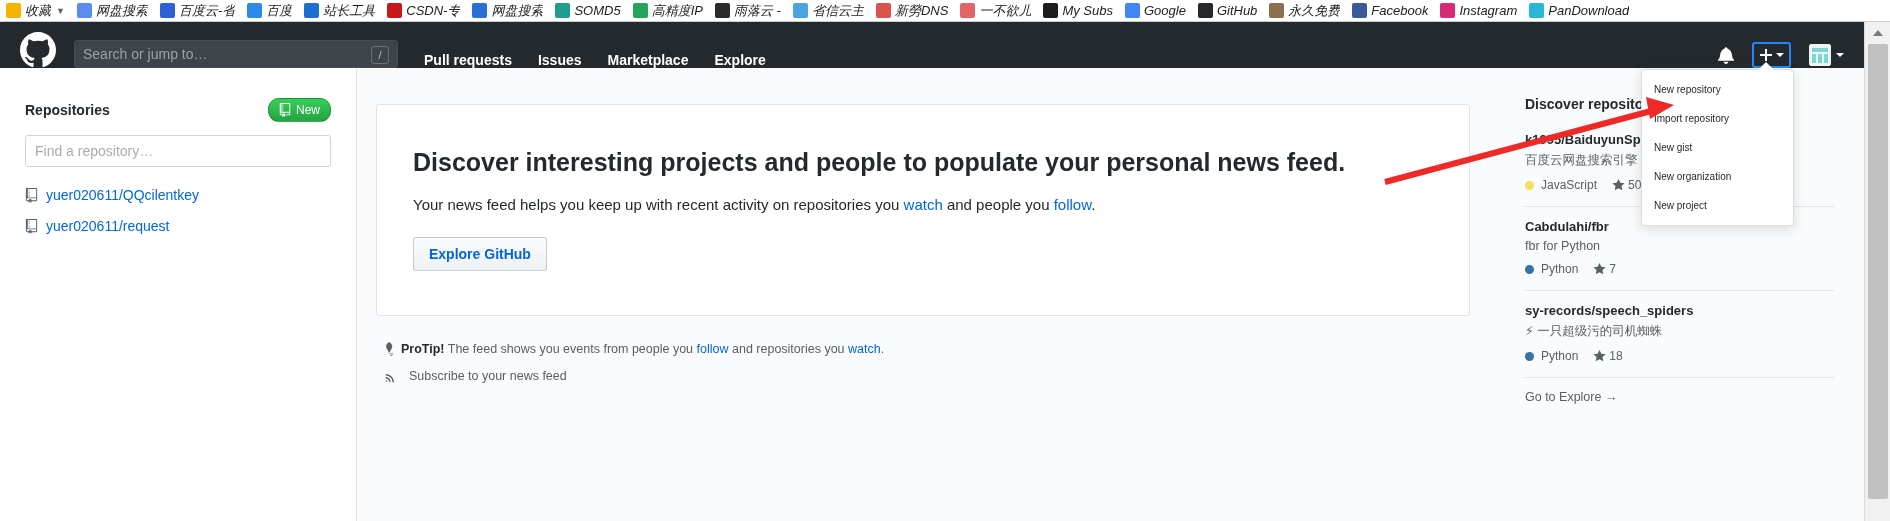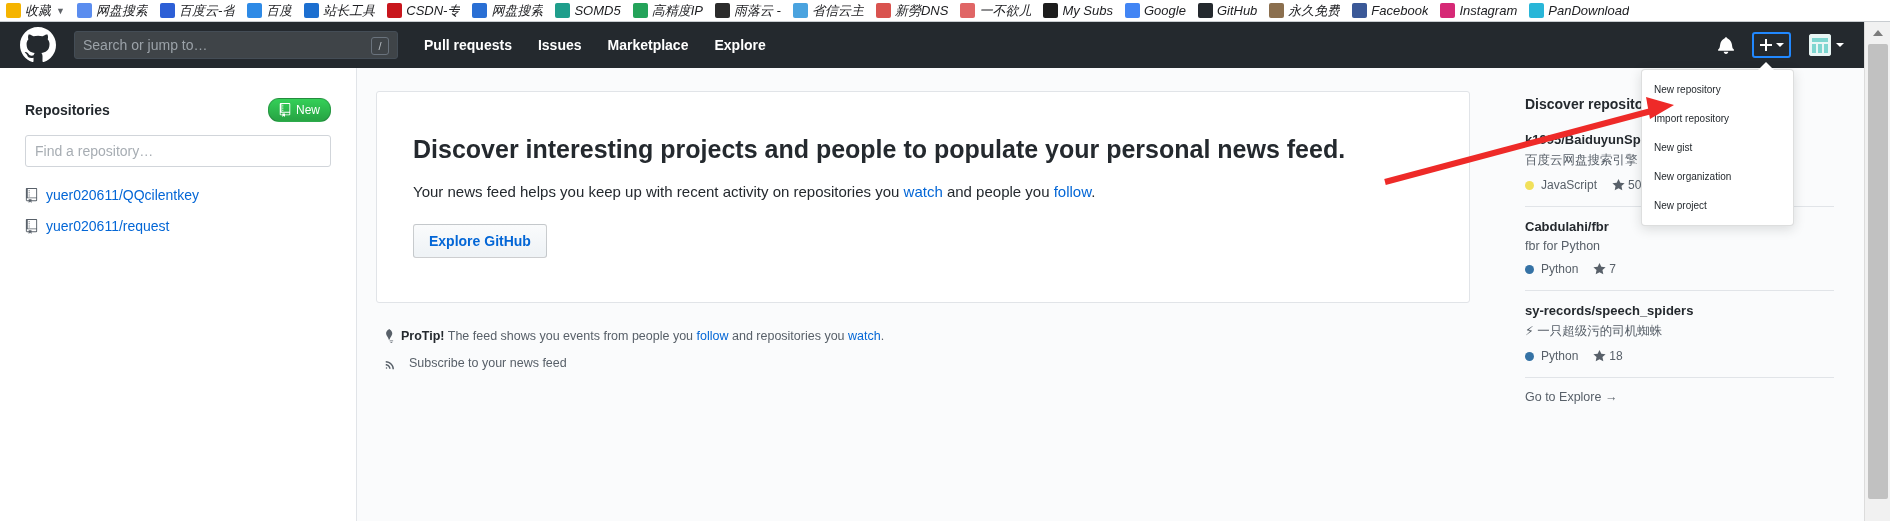--- a/index.html
+++ b/index.html
@@ -37,21 +37,21 @@
     color: #fff; font-weight: bold;
   }
   .bm .lbl { overflow: hidden; }
   .bm .caret { margin-left: 5px; font-size: 9px; color: #5f6368; }
 
   
   #gh-header {
     position: absolute; left: 0; top: 22px;
     width: 1864px; height: 46px;
     background: #24292e;
-    display: flex; align-items: center;
+    display: flex; align-items: flex-end;
     padding: 0 20px;
   }
   #gh-logo { width: 36px; height: 36px; margin-right: 18px; flex: 0 0 auto; }
   #gh-search {
     position: relative;
     width: 324px; height: 28px;
     background: #3f4448;
     border: 1px solid #444d56;
     border-radius: 3px;
     display: flex; align-items: center;
@@ -177,21 +177,21 @@
     display: flex; align-items: center; gap: 8px;
     margin-bottom: 15px;
     cursor: pointer;
   }
   .repo-row .rname { font-size: 14px; color: #0366d6; }
 
   
   #main-col {
     position: absolute; left: 357px; top: 0;
     width: 1150px; height: 453px;
-    padding: 23px 37px 0 19px;
+    padding: 36px 37px 0 19px;
   }
   #news-panel {
     background: #ffffff;
     border: 1px solid #e1e4e8;
     border-radius: 3px;
     padding: 42px 0 44px 36px;
   }
   #news-title {
     font-size: 25px; font-weight: bold; color: #24292e;
     margin-bottom: 18px; line-height: 1.25;

